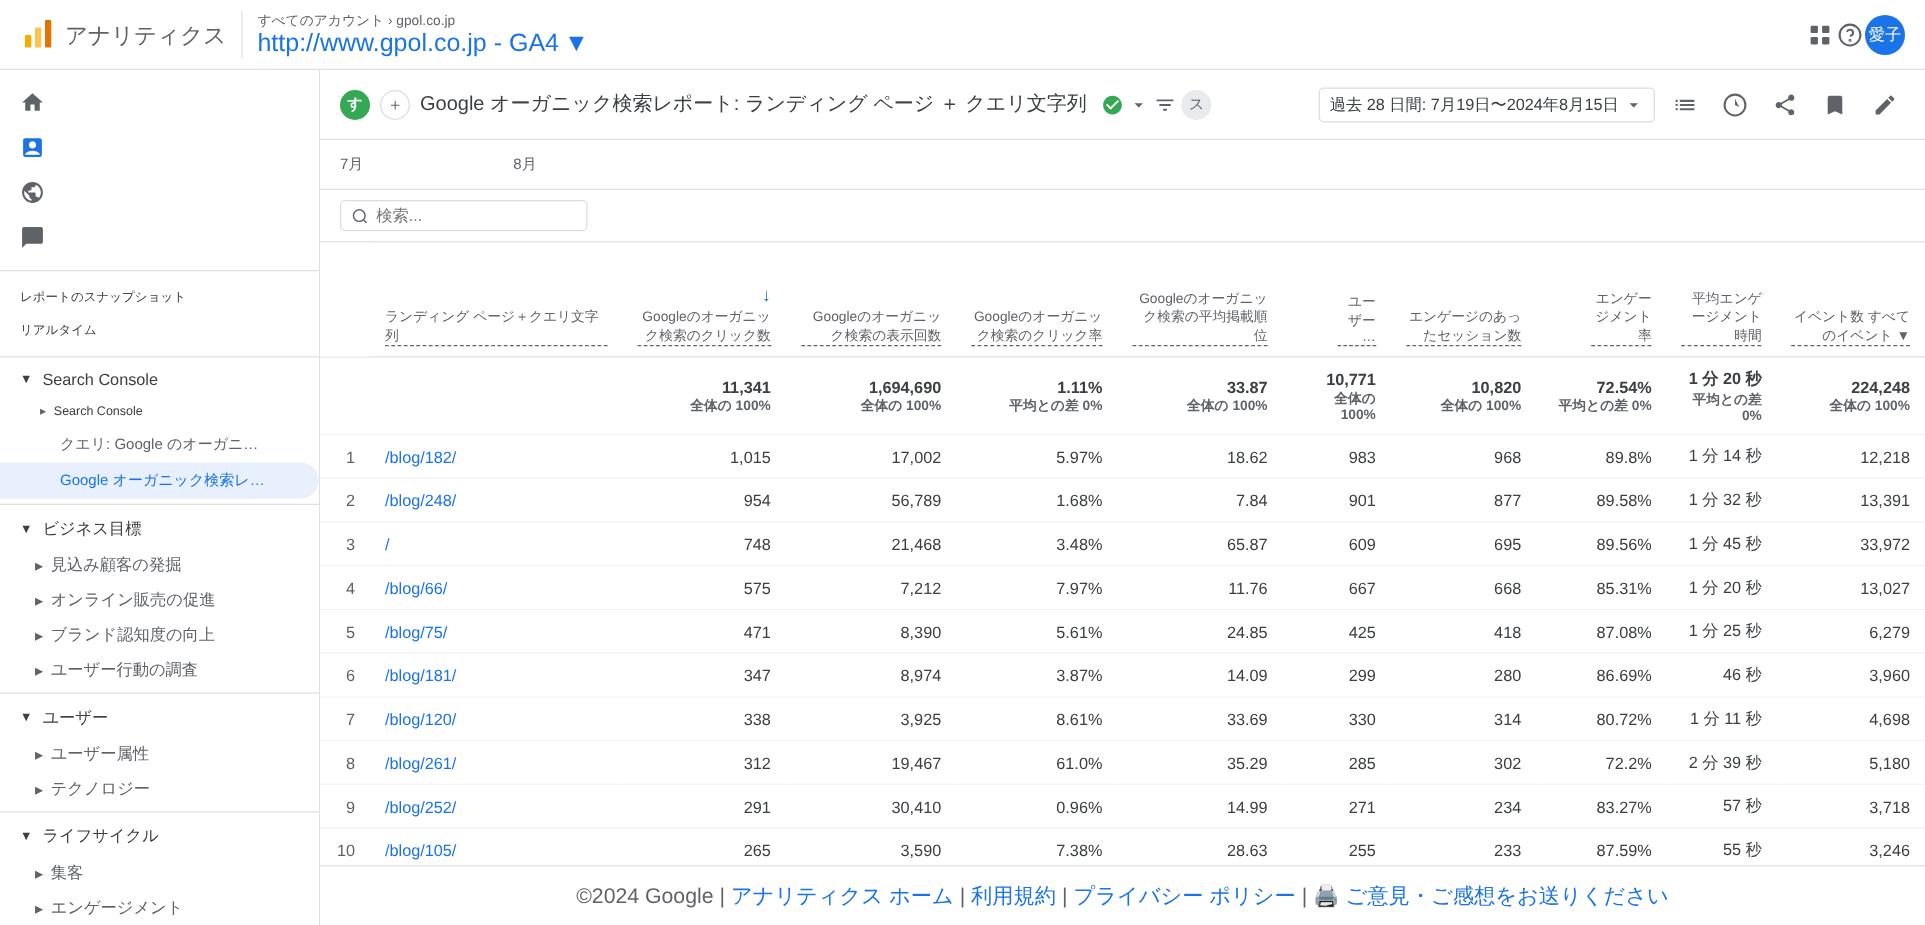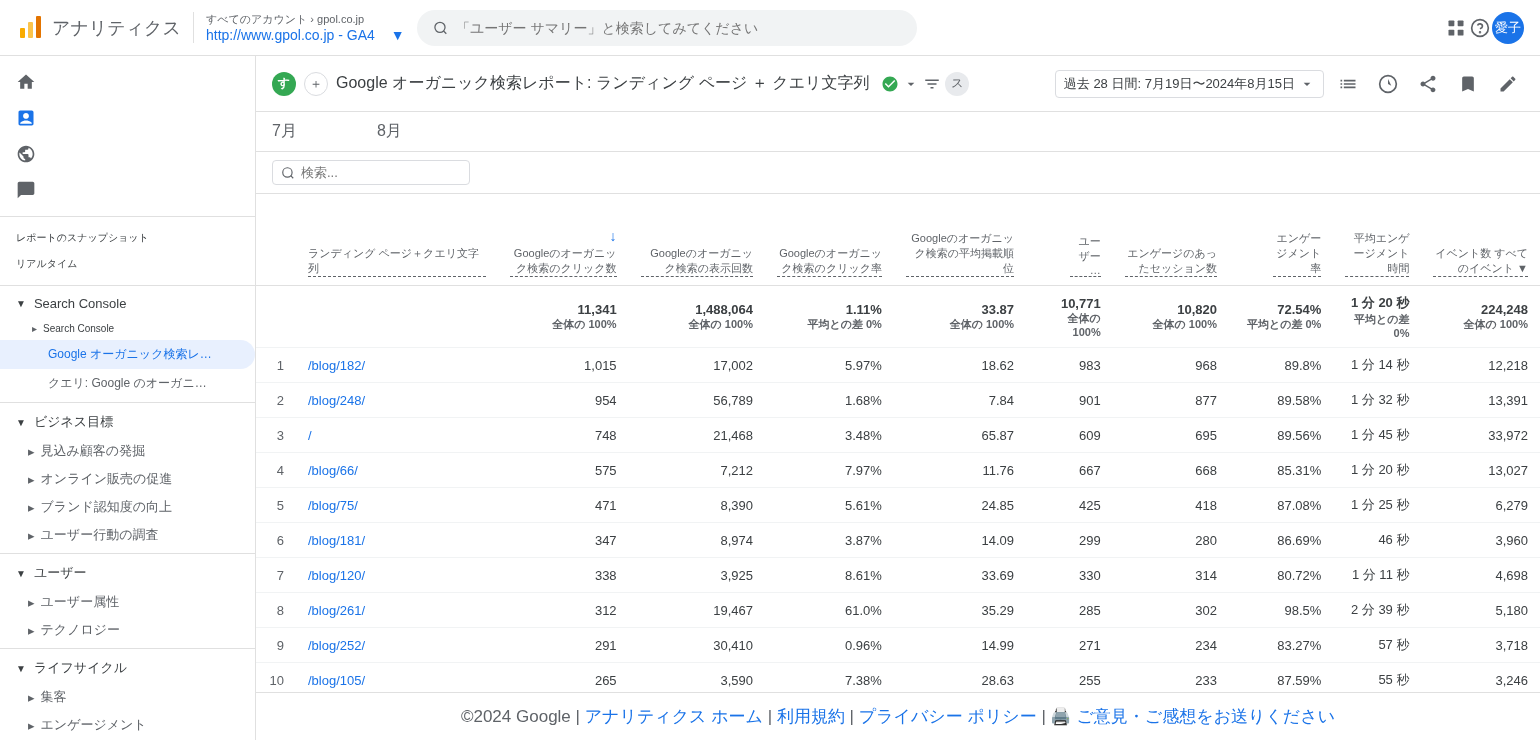--- a/index.html
+++ b/index.html
@@ -5,21 +5,21 @@
     * { box-sizing: border-box; margin: 0; padding: 0; }
     body { font-family: 'Google Sans', Arial, sans-serif; font-size: 13px; color: #3c4043; background: #f8f9fa; display: flex; flex-direction: column; height: 740px; overflow: hidden; }
 
     
     .topbar { display: flex; align-items: center; height: 56px; background: #fff; border-bottom: 1px solid #e0e0e0; padding: 0 16px; gap: 12px; flex-shrink: 0; }
     .logo { display: flex; align-items: center; gap: 8px; }
     .logo-icon { width: 28px; height: 28px; }
     .logo-text { font-size: 18px; color: #5f6368; font-weight: 400; }
     .account-selector { display: flex; flex-direction: column; font-size: 11px; color: #5f6368; border-left: 1px solid #e0e0e0; padding-left: 12px; cursor: pointer; }
     .account-selector .breadcrumb { color: #5f6368; font-size: 11px; }
-    .account-selector .property { font-size: 14px; color: #1a73e8; display: flex; align-items: center; gap: 16px; }
+    .account-selector .property { font-size: 20px; color: #1a73e8; display: flex; align-items: center; gap: 4px; }
     .search-bar { flex: 1; max-width: 500px; display: flex; align-items: center; background: #f1f3f4; border-radius: 24px; padding: 0 16px; height: 36px; gap: 8px; }
     .search-bar input { border: none; background: transparent; outline: none; font-size: 14px; color: #5f6368; width: 100%; }
     .topbar-right { margin-left: auto; display: flex; align-items: center; }
     .topbar-icon { width: 24px; height: 24px; cursor: pointer; color: #5f6368; display: flex; align-items: center; justify-content: center; }
     .avatar { width: 32px; height: 32px; border-radius: 50%; background: #1a73e8; color: #fff; display: flex; align-items: center; justify-content: center; font-size: 13px; font-weight: 500; cursor: pointer; }
 
     
     .main-layout { display: flex; flex: 1; overflow: hidden; }
 
     
@@ -41,21 +41,21 @@
     
     .report-header { display: flex; align-items: center; background: #fff; border-bottom: 1px solid #e0e0e0; padding: 0 16px; height: 56px; flex-shrink: 0; gap: 8px; }
     .report-title { font-size: 16px; color: #3c4043; font-weight: 500; }
     .header-badge { background: #34a853; color: #fff; border-radius: 50%; width: 24px; height: 24px; display: flex; align-items: center; justify-content: center; font-size: 12px; font-weight: 600; }
     .header-add { width: 24px; height: 24px; border-radius: 50%; border: 1px solid #dadce0; display: flex; align-items: center; justify-content: center; cursor: pointer; color: #5f6368; }
     .date-range { display: flex; align-items: center; gap: 4px; font-size: 13px; color: #3c4043; border: 1px solid #dadce0; border-radius: 4px; padding: 4px 8px; cursor: pointer; }
     .icon-btn { width: 32px; height: 32px; display: flex; align-items: center; justify-content: center; cursor: pointer; border-radius: 4px; color: #5f6368; }
 
     
     .chart-area { background: #fff; border-bottom: 1px solid #e0e0e0; padding: 8px 16px; height: 40px; display: flex; align-items: center; flex-shrink: 0; }
-    .chart-months { display: flex; gap: 80px; color: #5f6368; font-size: 16px; }
+    .chart-months { display: flex; gap: 120px; color: #5f6368; font-size: 12px; }
 
     
     .table-container { flex: 1; overflow: auto; background: #fff; }
     .table-toolbar { display: flex; align-items: center; padding: 8px 16px; border-bottom: 1px solid #e0e0e0; gap: 8px; }
     .table-search { display: flex; align-items: center; gap: 6px; border: 1px solid #dadce0; border-radius: 4px; padding: 4px 8px; background: #fff; }
     .table-search input { border: none; outline: none; font-size: 13px; color: #3c4043; width: 160px; }
     .rows-per-page { margin-left: auto; display: flex; align-items: center; gap: 8px; font-size: 13px; color: #5f6368; }
     .rows-select { border: none; outline: none; font-size: 13px; color: #3c4043; cursor: pointer; }
     .pagination-info { font-size: 13px; color: #5f6368; }
     .pagination-btns { display: flex; gap: 4px; }
@@ -90,27 +90,20 @@
     </svg>
     <span class="logo-text">アナリティクス</span>
   </div>
   <div class="account-selector">
     <span class="breadcrumb">すべてのアカウント › gpol.co.jp</span>
     <span class="property">
       <span>http://www.gpol.co.jp - GA4</span>
       <span>▼</span>
     </span>
   </div>
-  <div class="search-bar">
-    <svg width="16" height="16" viewBox="0 0 24 24" fill="none" stroke="#5f6368" stroke-width="2">
-        <circle cx="11" cy="11" r="8"></circle>
-        <line x1="21" y1="21" x2="16.65" y2="16.65"></line>
-      </svg>
-    <input type="text" placeholder="「ユーザー サマリー」と検索してみてください" style="">
-  </div>
   <div class="topbar-right">
     <div class="topbar-icon">
       <svg width="20" height="20" viewBox="0 0 24 24" fill="#5f6368">
           <rect x="3" y="3" width="7" height="7" rx="1"></rect>
           <rect x="14" y="3" width="7" height="7" rx="1"></rect>
           <rect x="3" y="14" width="7" height="7" rx="1"></rect>
           <rect x="14" y="14" width="7" height="7" rx="1"></rect>
         </svg>
     </div>
     <div class="topbar-icon">
@@ -162,25 +155,25 @@
 
     <div style="padding: 4px 0;">
       <div class="sidebar-section-header">
         <span class="caret">▼</span>
         <span>Search Console</span>
       </div>
       <div class="sidebar-item sub-item" style="font-weight:500; color: #3c4043;">
         <span style="margin-right:6px; color:#5f6368;">▸</span>
         <span>Search Console</span>
       </div>
+      <div class="sidebar-item sub-sub-item">
+        <span>クエリ: Google のオーガニ…</span>
+      </div>
       <div class="sidebar-item sub-sub-item active-item">
         <span>Google オーガニック検索レ…</span>
-      </div>
-      <div class="sidebar-item sub-sub-item">
-        <span>クエリ: Google のオーガニ…</span>
       </div>
     </div>
 
     <div style="padding: 4px 0; border-top: 1px solid #e0e0e0;">
       <div class="sidebar-section-header">
         <span class="caret">▼</span>
         <span>ビジネス目標</span>
       </div>
       <div class="sidebar-sub-item">
           <span style="margin-right:6px;">▸</span>
@@ -363,21 +356,21 @@
           </tr>
 
           <tr class="total-row">
             <td></td>
             <td class="left-align"></td>
             <td>
               <strong>11,341</strong>
               <span class="total-sub">全体の 100%</span>
             </td>
             <td>
-              <strong>1,488,064</strong>
+              <strong>1,694,690</strong>
               <span class="total-sub">全体の 100%</span>
             </td>
             <td>
               <strong>1.11%</strong>
               <span class="total-sub">平均との差 0%</span>
             </td>
             <td>
               <strong>33.87</strong>
               <span class="total-sub">全体の 100%</span>
             </td>
@@ -497,21 +490,21 @@
   </tr>
             <tr>
     <td class="row-num">8</td>
     <td class="left-align link-cell">/blog/261/</td>
     <td>312</td>
     <td>19,467</td>
     <td>61.0%</td>
     <td>35.29</td>
     <td>285</td>
     <td>302</td>
-    <td>98.5%</td>
+    <td>72.2%</td>
     <td>2 分 39 秒</td>
     <td>5,180</td>
   </tr>
             <tr>
     <td class="row-num">9</td>
     <td class="left-align link-cell">/blog/252/</td>
     <td>291</td>
     <td>30,410</td>
     <td>0.96%</td>
     <td>14.99</td>

